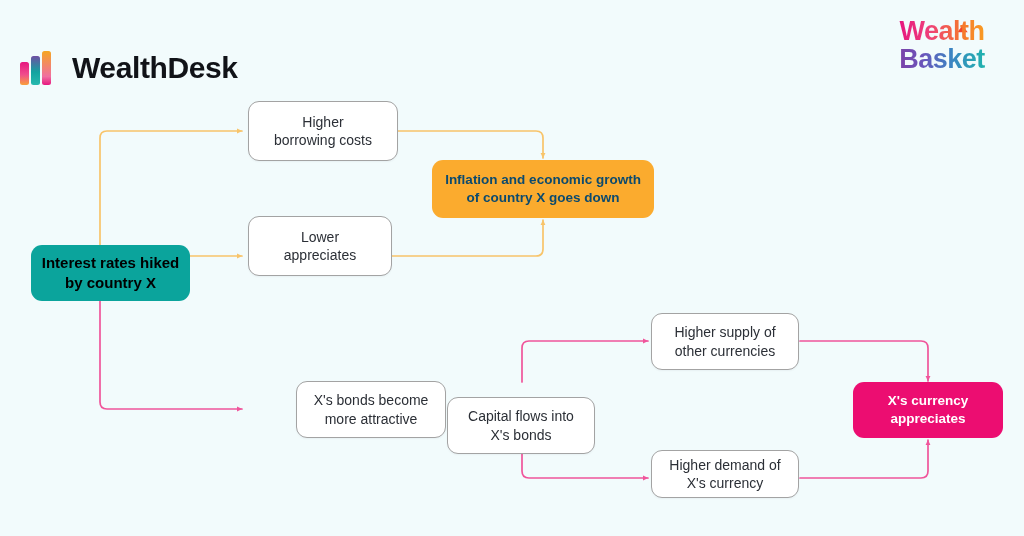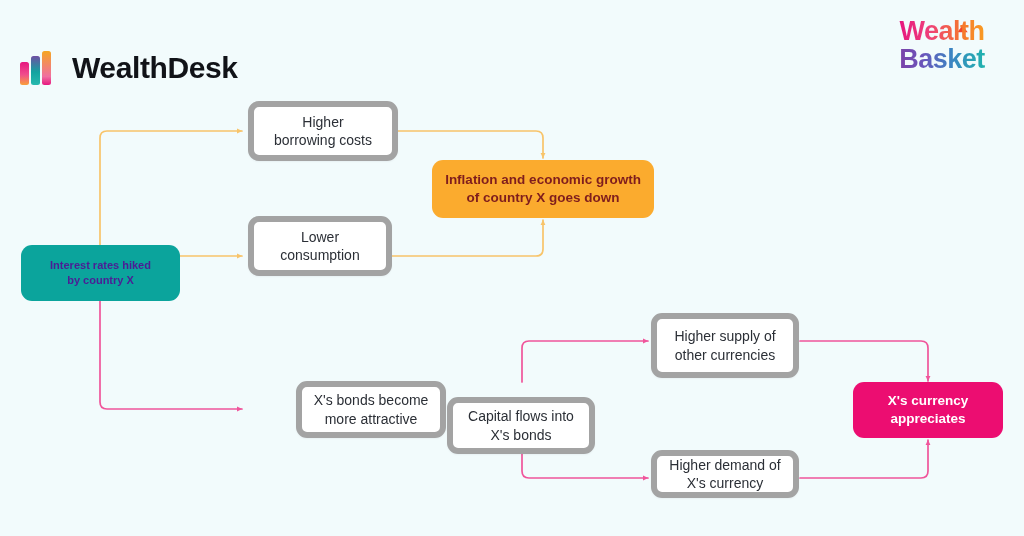--- a/index.html
+++ b/index.html
@@ -120,37 +120,38 @@
     align-items: center;
     justify-content: center;
     text-align: center;
     border-radius: 11px;
     line-height: 1.32;
     white-space: pre-line;
   }
 
   .node-plain {
     background: #ffffff;
-    border: 6px solid #a3a3a3;
+    border: 1px solid #a3a3a3;
     color: #2b2f36;
     font-size: 14px;
     font-weight: 400;
     box-shadow: 0 1px 2px rgba(18,25,38,0.045);
   }
 
   .node-teal {
     background: #0ba49c;
-    color: #4c1d95;
-    font-size: 11px;
+    color: #000000;
+    font-size: 15px;
     font-weight: 600;
+    margin-left: 10px;
   }
 
   .node-orange {
     background: #fbab2e;
-    color: #7f1d1d;
+    color: #0c4a6e;
     font-size: 13.5px;
     font-weight: 600;
   }
 
   .node-pink {
     background: #ec0d71;
     color: #ffffff;
     font-size: 13.5px;
     font-weight: 600;
   }
@@ -224,32 +225,32 @@
     </g>
   </svg>
 
   <div class="node node-teal" style="left:21px; top:245px; width:159px; height:56px;">Interest rates hiked
 by country X</div>
 
   <div class="node node-plain" style="left:248px; top:101px; width:150px; height:60px;">Higher
 borrowing costs</div>
 
   <div class="node node-plain" style="left:248px; top:216px; width:144px; height:60px;">Lower
-consumption</div>
+appreciates</div>
 
   <div class="node node-orange" style="left:432px; top:160px; width:222px; height:58px;">Inflation and economic growth
 of country X goes down</div>
 
   <div class="node node-plain" style="left:248px; top:381px; width:150px; height:57px;margin-left:48px;">X's bonds become
 more attractive</div>
 
   <div class="node node-plain" style="left:447px; top:381px; width:148px; height:57px;margin-top:16px;">Capital flows into
 X's bonds</div>
 
-  <div class="node node-plain" style="left:651px; top:313px; width:148px; height:65px;">Higher supply of
+  <div class="node node-plain" style="left:651px; top:313px; width:148px; height:57px;">Higher supply of
 other currencies</div>
 
   <div class="node node-plain" style="left:651px; top:450px; width:148px; height:48px;">Higher demand of
 X's currency</div>
 
   <div class="node node-pink" style="left:853px; top:382px; width:150px; height:56px;">X's currency
 appreciates</div>
 
 </div>
 

